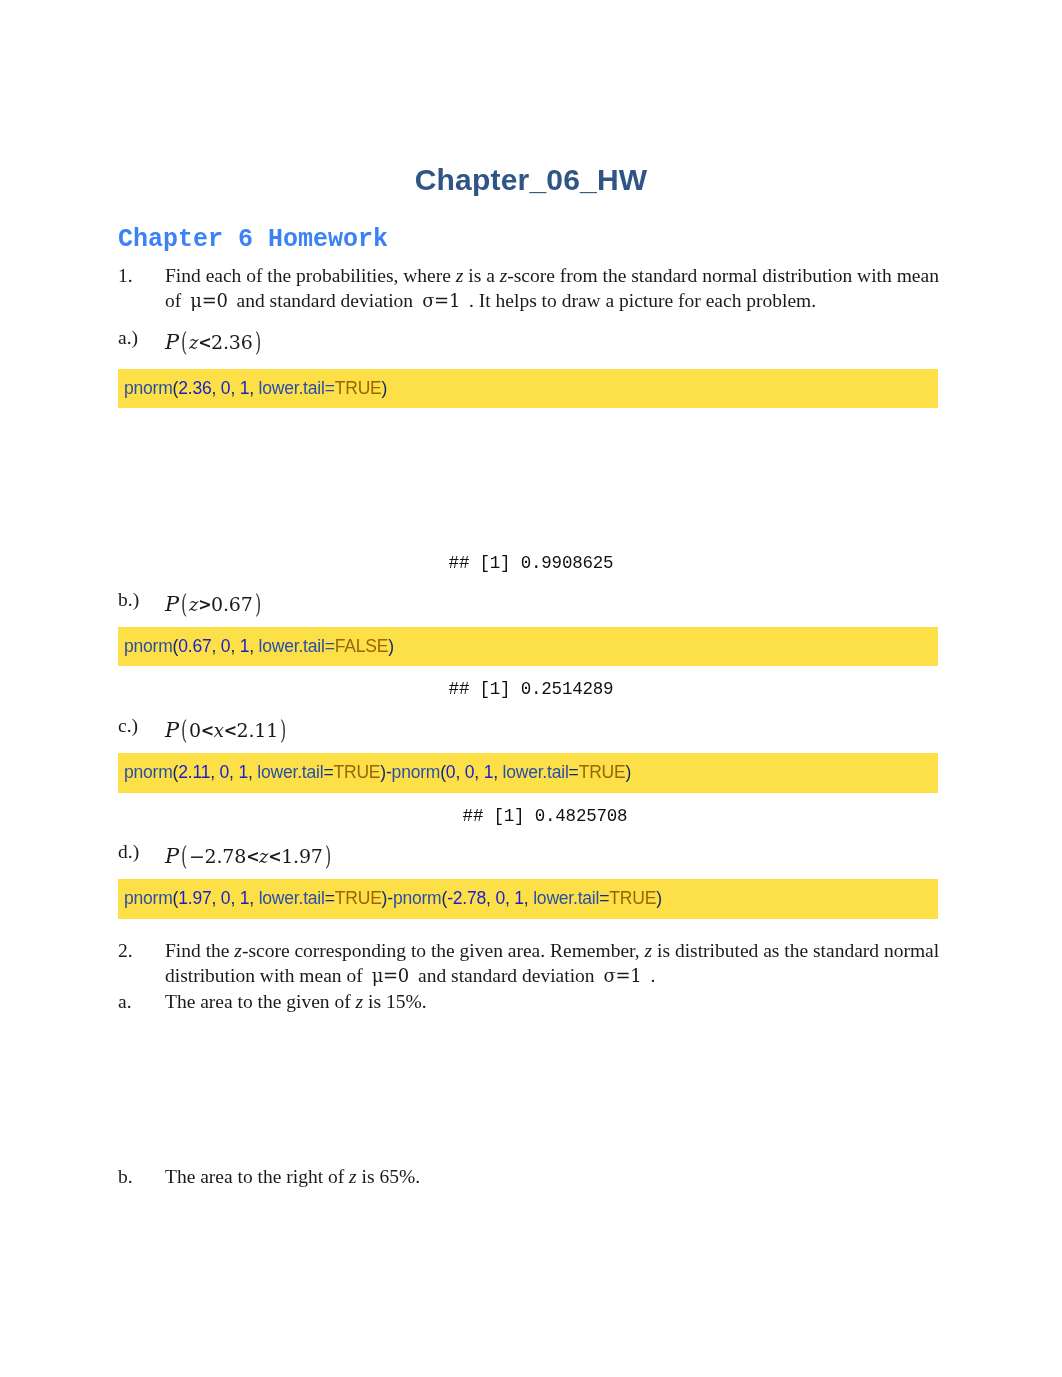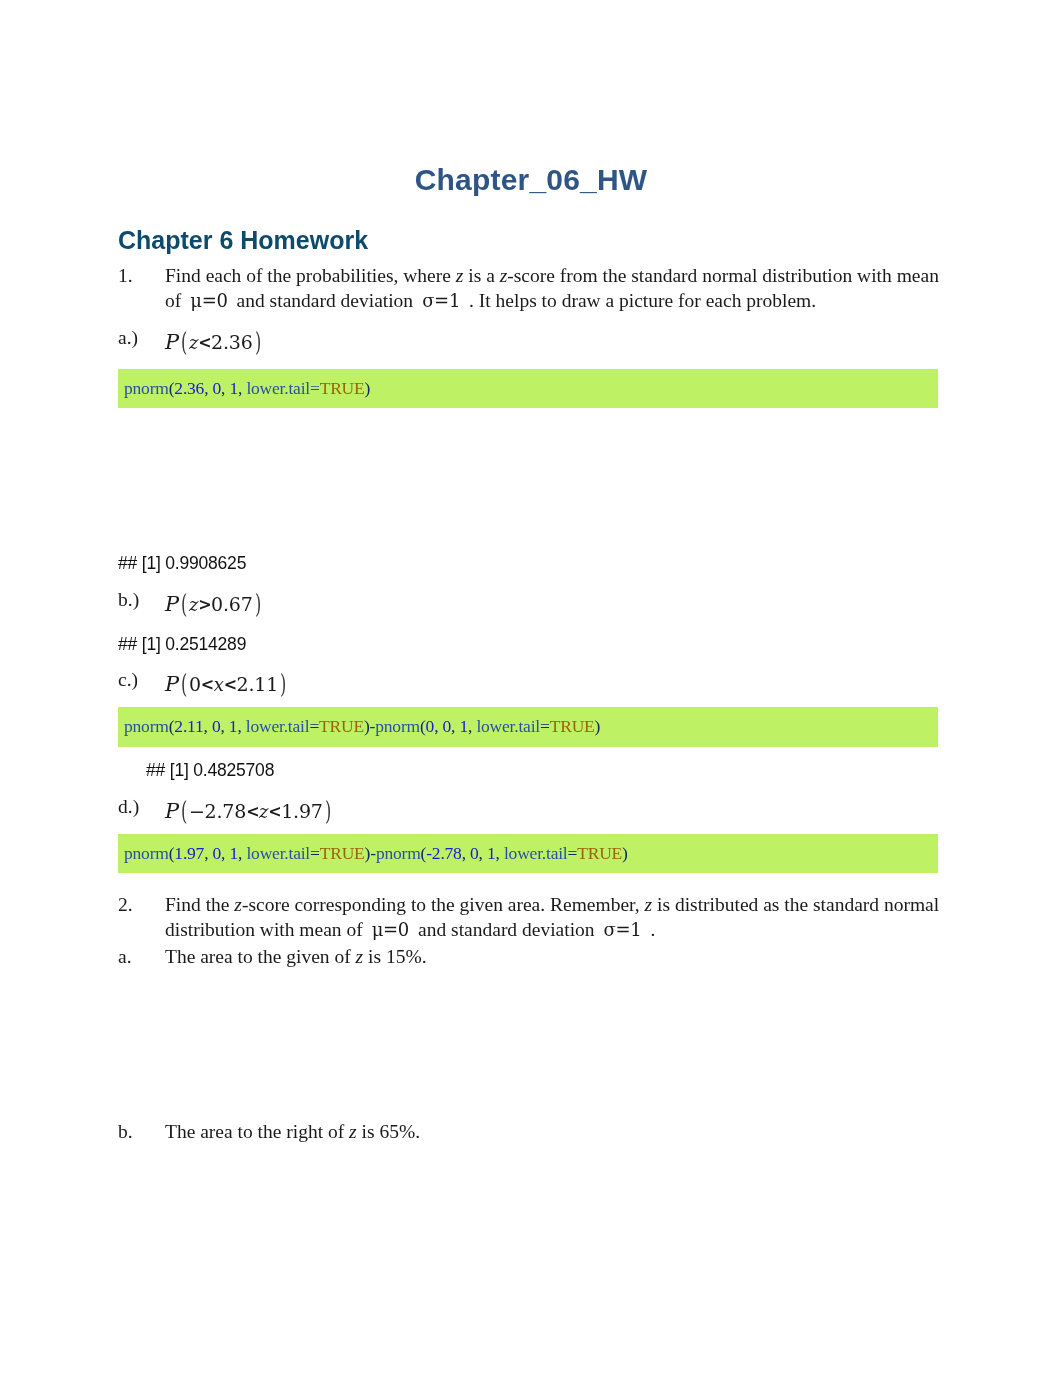--- a/index.html
+++ b/index.html
@@ -35,24 +35,24 @@
     font-family: "Liberation Sans", sans-serif;
     font-weight: bold;
     font-size: 30px;
     color: #2e5585;
     letter-spacing: 0.2px;
     margin: 0;
     padding-top: 163px;
     line-height: 1.1;
   }
   .h2 {
-    font-family: Liberation Sans, sans-serif;
+    font-family: Liberation Mono, monospace;
     font-weight: bold;
     font-size: 25px;
-    color: #0c4a6e;
+    color: #3b82f6;
     margin: 0;
     padding-top: 29px;
     line-height: 1.2;
   }
   .h3 {
     font-family: "Liberation Sans", sans-serif;
     font-weight: bold;
     font-size: 19px;
     color: #4a7cb5;
     margin: 0;
@@ -110,45 +110,46 @@
     letter-spacing: -0.5px;
     vertical-align: 1px;
   }
   .prob .neg { font-size: 19px; }
 
   
   .it { font-style: italic; }
 
   
   .code {
-    font-family: Liberation Serif, serif;
+    font-family: Liberation Sans, sans-serif;
     font-size: 17.5px;
     line-height: 1.35;
-    background: #bef264;
+    background: #fde047;
     color: #102a63;
     white-space: pre;
     padding: 8px 6px 8px 6px;
     margin-top: 10px;
     width: 820px;
     box-sizing: border-box;
     letter-spacing: -0.2px;
   }
   .code .fn  { color: #2a4fa8; }
   .code .num { color: #1c20cc; }
   .code .bool{ color: #9a6508; }
   .code .pn  { color: #102a63; }
 
   .out {
-    font-family: Liberation Sans, sans-serif;
+    font-family: Liberation Mono, monospace;
     font-size: 17.5px;
     line-height: 1.35;
     color: #111111;
     white-space: pre;
     margin-top: 14px;
     letter-spacing: -0.2px;
+    text-align: center;
   }
 
   
   .plot-gap { width: 100%; }
 </style>
 </head>
 <body>
 
 <div class="page">
   <div class="content">
@@ -172,20 +173,21 @@
 
     <div class="plot-gap" style="height:130px;"></div>
 
     <div class="out">## [1] 0.9908625</div>
 
     <div class="li" style="margin-top:12px;">
       <span class="marker">b.)</span>
       <span class="body prob"><span class="pfn">P</span><span class="paren">(</span><span class="v">z</span><span class="lt">&gt;</span><span class="num">0.67</span><span class="paren">)</span></span>
     </div>
 
+    <div class="code" style="margin-top:6px;"><span class="fn">pnorm</span><span class="pn">(</span><span class="num">0.67</span><span class="pn">, </span><span class="num">0</span><span class="pn">, </span><span class="num">1</span><span class="pn">, </span><span class="fn">lower.tail=</span><span class="bool">FALSE</span><span class="pn">)</span></div>
 
     <div class="out" style="margin-top:12px;">## [1] 0.2514289</div>
 
     <div class="li" style="margin-top:12px;">
       <span class="marker">c.)</span>
       <span class="body prob"><span class="pfn">P</span><span class="paren">(</span><span class="num">0</span><span class="lt">&lt;</span><span class="v">x</span><span class="lt">&lt;</span><span class="num">2.11</span><span class="paren">)</span></span>
     </div>
 
     <div class="code hl" style="margin-top:6px;"><span class="fn">pnorm</span><span class="pn">(</span><span class="num">2.11</span><span class="pn">,</span><span class="pn"> </span><span class="num">0</span><span class="pn">,</span><span class="pn"> </span><span class="num">1</span><span class="pn">,</span><span class="pn"> </span><span class="fn">lower.tail</span><span class="pn">=</span><span class="bool">TRUE</span><span class="pn">)</span><span class="pn">-</span><span class="fn">pnorm</span><span class="pn">(</span><span class="num">0</span><span class="pn">,</span><span class="pn"> </span><span class="num">0</span><span class="pn">,</span><span class="pn"> </span><span class="num">1</span><span class="pn">,</span><span class="pn"> </span><span class="fn">lower.tail</span><span class="pn">=</span><span class="bool">TRUE</span><span class="pn">)</span></div>
 

